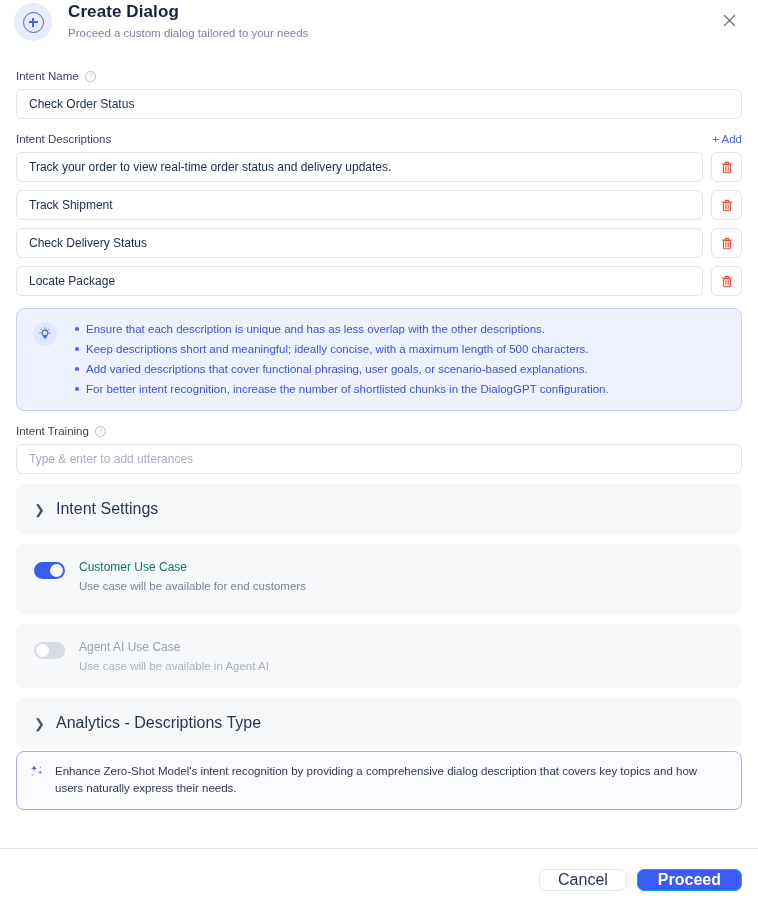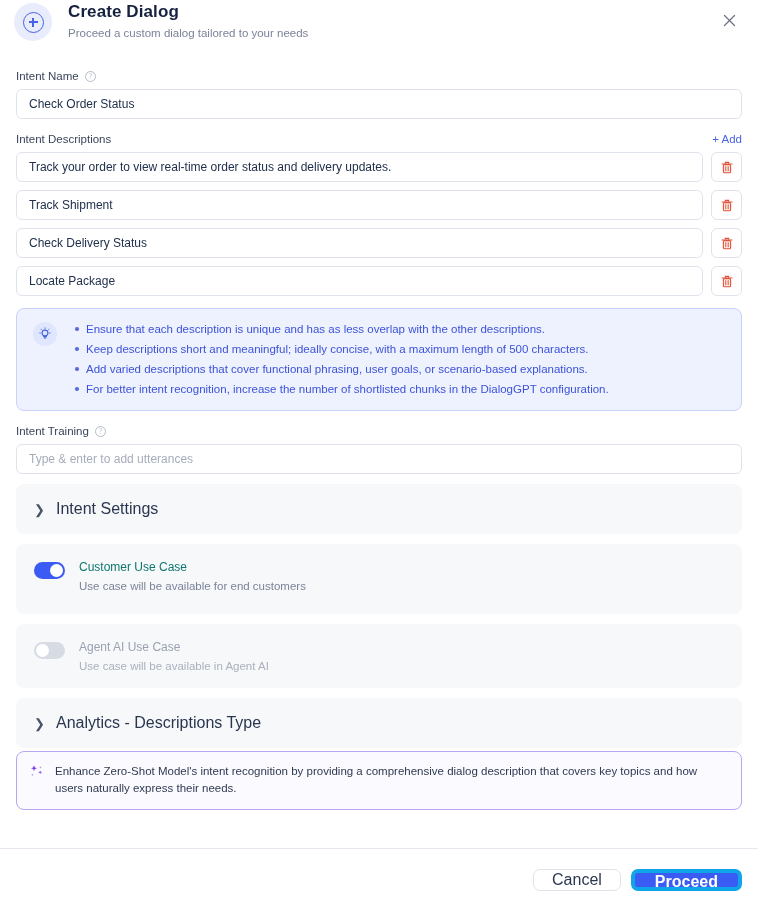--- a/index.html
+++ b/index.html
@@ -289,21 +289,21 @@
     height: 22px;
     padding: 0 18px;
   }
   .btn-cancel {
     background: #fff;
     border: 1px solid #dfe3eb;
     color: #2a3650;
   }
   .btn-proceed {
     background: #3b5bf5;
-    border: 4px solid #0ea5e9;
+    border: 1px solid #0ea5e9;
     color: #fff;
     font-weight: bold;
     padding: 0 20px;
   }
 </style>
 </head>
 <body>
 
 <div class="dialog">
 

